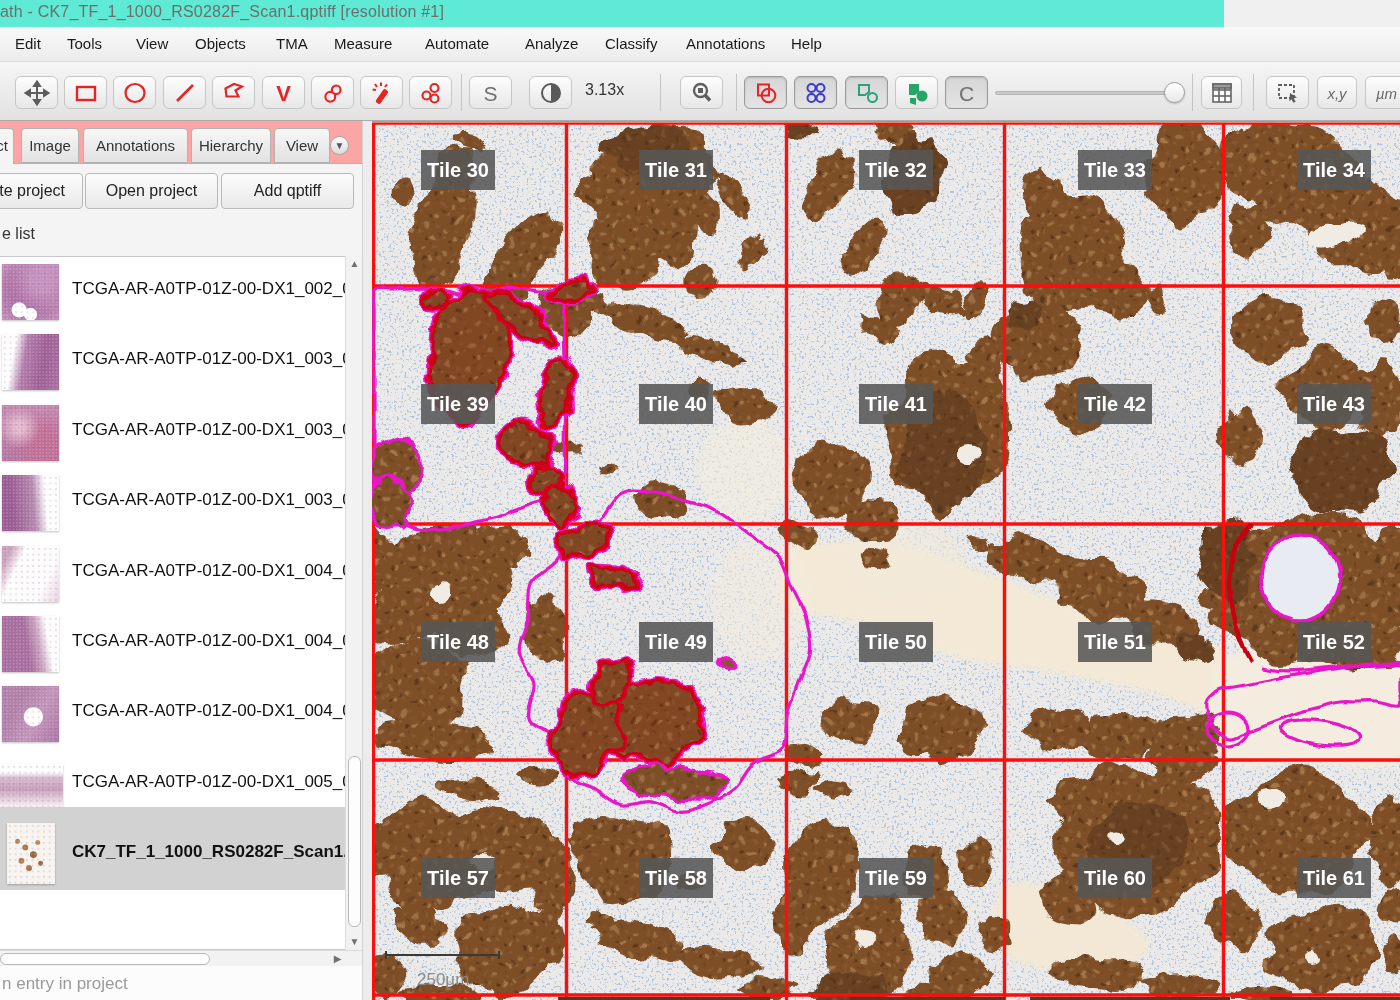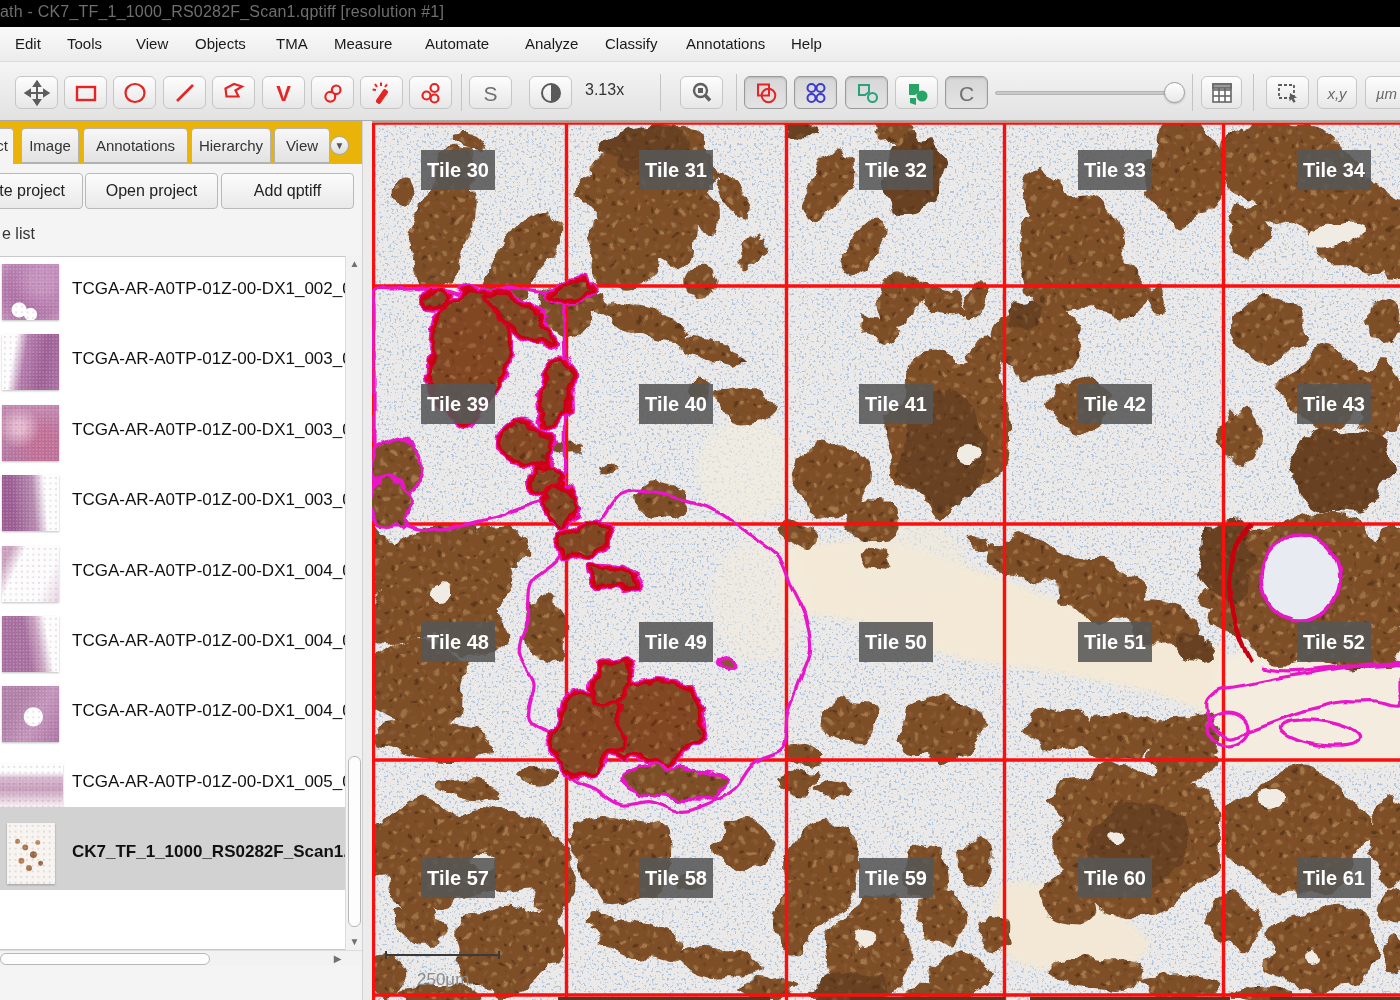--- a/index.html
+++ b/index.html
@@ -1,21 +1,21 @@
 <!DOCTYPE html>
 <html><head><meta charset="utf-8"><style>
 *{margin:0;padding:0;box-sizing:border-box}
 body{width:1400px;height:1000px;overflow:hidden;font-family:"Liberation Sans",sans-serif;background:#f0f0f0}
-#titlebar{position:absolute;left:0;top:0;width:1400px;height:27px;background:#000000;color:#6e6e6e;font-size:16px}
+#titlebar{position:absolute;left:0;top:0;width:1224px;height:27px;background:#5eead4;color:#6e6e6e;font-size:16px}
 #menubar{position:absolute;left:0;top:27px;width:1400px;height:35px;background:linear-gradient(#f9f9f9,#ececec);border-bottom:1px solid #dcdcdc;font-size:15px;color:#1a1a1a}
 #toolbar{position:absolute;left:0;top:62px;width:1400px;height:59px;background:linear-gradient(#f5f5f5,#e2e2e2);border-bottom:1px solid #aaa}
 .tbtn{position:absolute;top:14px;height:33px;border:1px solid #c6c6c6;border-radius:6px;background:linear-gradient(#fdfdfd,#e7e7e7);text-align:center;padding-top:2px}
 .tbtn.p{background:linear-gradient(#d6d6d6,#e3e3e3);border-color:#9a9a9a;box-shadow:inset 0 1px 2px rgba(0,0,0,.15)}
 .tsep{position:absolute;top:12px;width:1px;height:37px;background:#c4c4c4}
-#panel{position:absolute;left:0;top:121px;width:362px;height:879px;background:#eab308}
+#panel{position:absolute;left:0;top:121px;width:362px;height:879px;background:#fca5a5}
 #tabrow{position:absolute;left:0;top:7px;width:362px;height:35px}
 .tab{position:absolute;top:0;height:35px;background:linear-gradient(#f7f7f7,#e2e2e2);border:1px solid #b2b2b2;border-radius:4px 4px 0 0;font-size:15px;color:#333;text-align:center;line-height:33px}
 .tab.sel{background:#f4f4f4;height:36px;border-bottom:none;z-index:2}
 #projpane{position:absolute;left:0;top:42px;width:362px;height:837px;background:#f4f4f4;border-top:1px solid #b2b2b2}
 .pbtn{position:absolute;top:9px;height:36px;border:1px solid #b9b9b9;border-radius:4px;background:linear-gradient(#fcfcfc,#e9e9e9);font-size:16px;color:#222;text-align:center;line-height:34px}
 #listhdr{position:absolute;left:0;top:100px;width:362px;height:28px;font-size:16px;color:#333}
 #list{position:absolute;left:0;top:135px;width:362px;height:694px;background:#fff;border:1px solid #c8c8c8;border-left:none}
 .lrow{position:absolute;left:0;width:345px;height:70px;font-size:17px;color:#111}
 .lrow span{position:absolute;left:72px;top:22px;white-space:nowrap}
 .lrow.rsel{background:#d2d2d2}
@@ -218,20 +218,23 @@
       </div>
     </div>
   <div id="vsb">
       <div class="sbarrow" style="top:0">▲</div>
       <div class="vthumb"></div>
       <div class="sbarrow" style="bottom:0">▼</div>
     </div>
   <div id="hsb">
       <div class="hthumb"></div>
       <div class="sbarrow" style="left:330px;top:0">▶</div>
+    </div>
+  <div id="status">
+      <span style="position:absolute;left:2px;top:8px">n entry in project</span>
     </div>
 </div>
 <div id="divider"></div>
 <svg id="viewer" viewBox="0 0 1028 879" width="1028" height="879">
 <defs>
 <filter id="speckf" x="0" y="0" width="100%" height="100%">
   <feTurbulence type="fractalNoise" baseFrequency="0.4" numOctaves="3" seed="7" result="n"></feTurbulence>
   <feColorMatrix in="n" type="matrix" values="0 0 0 0 0.44  0 0 0 0 0.55  0 0 0 0 0.71  0 0 9 0 -5.3"></feColorMatrix>
 </filter>
 <filter id="rough" x="-8%" y="-8%" width="116%" height="116%">

